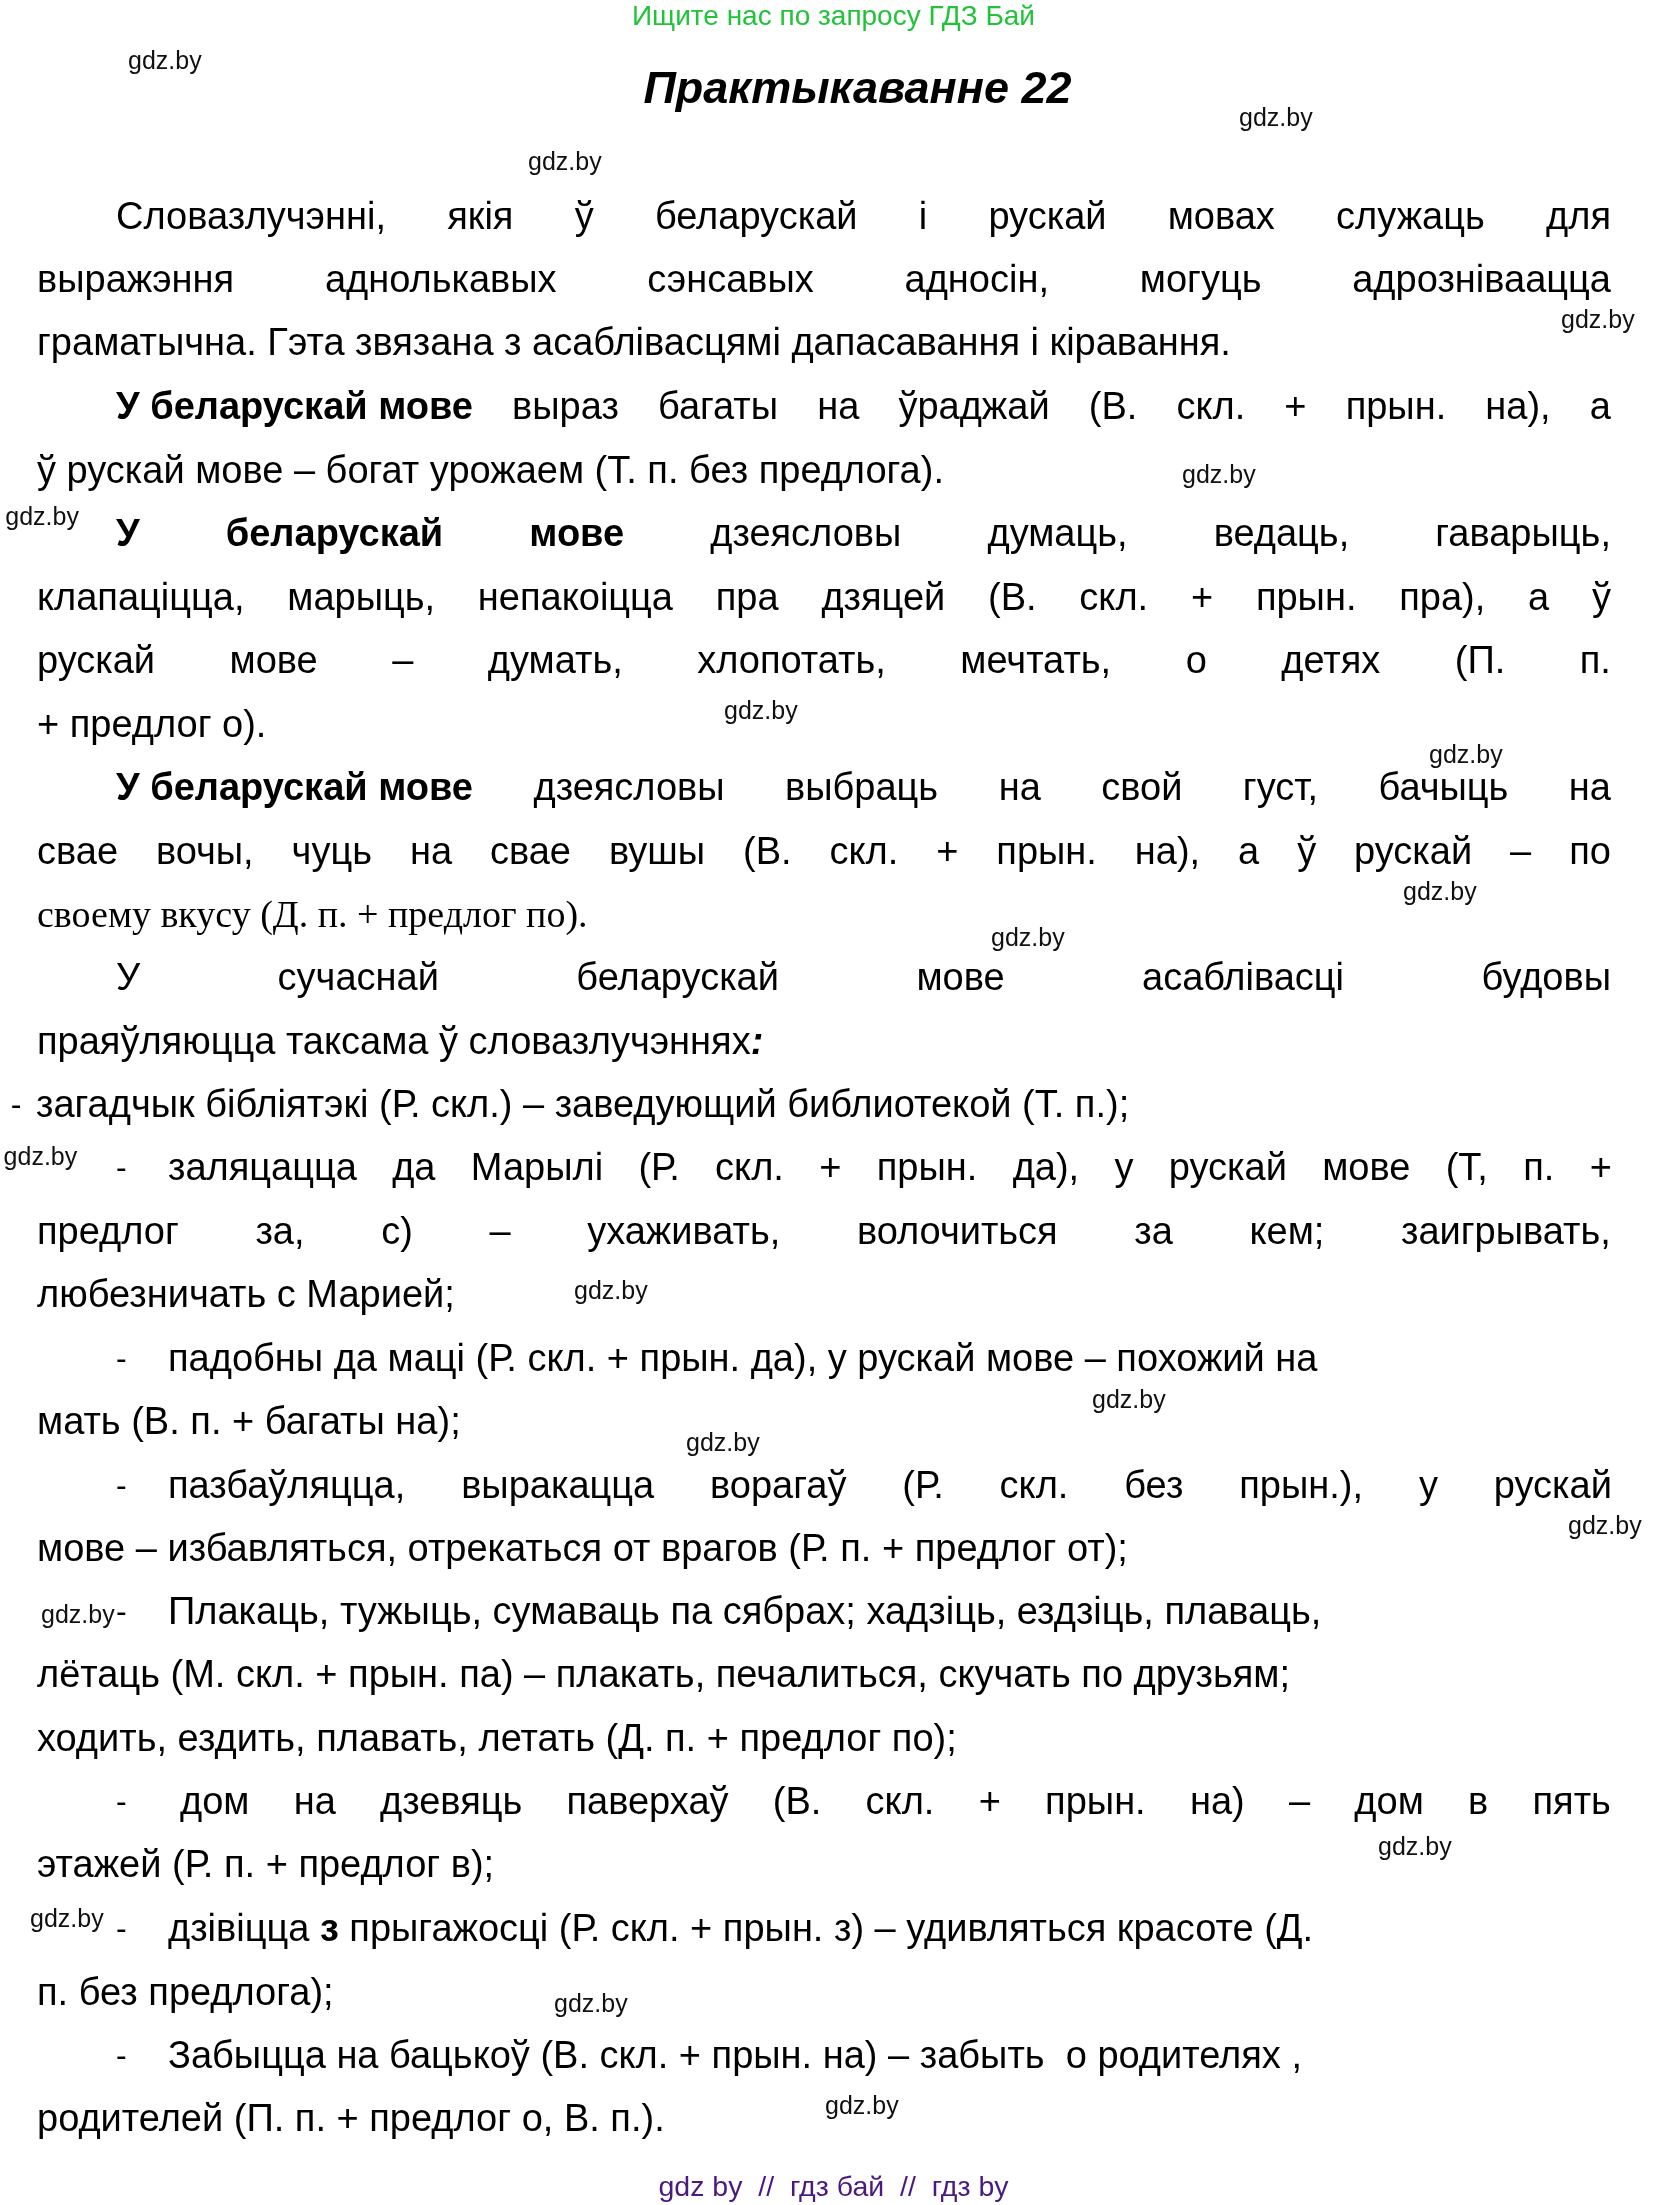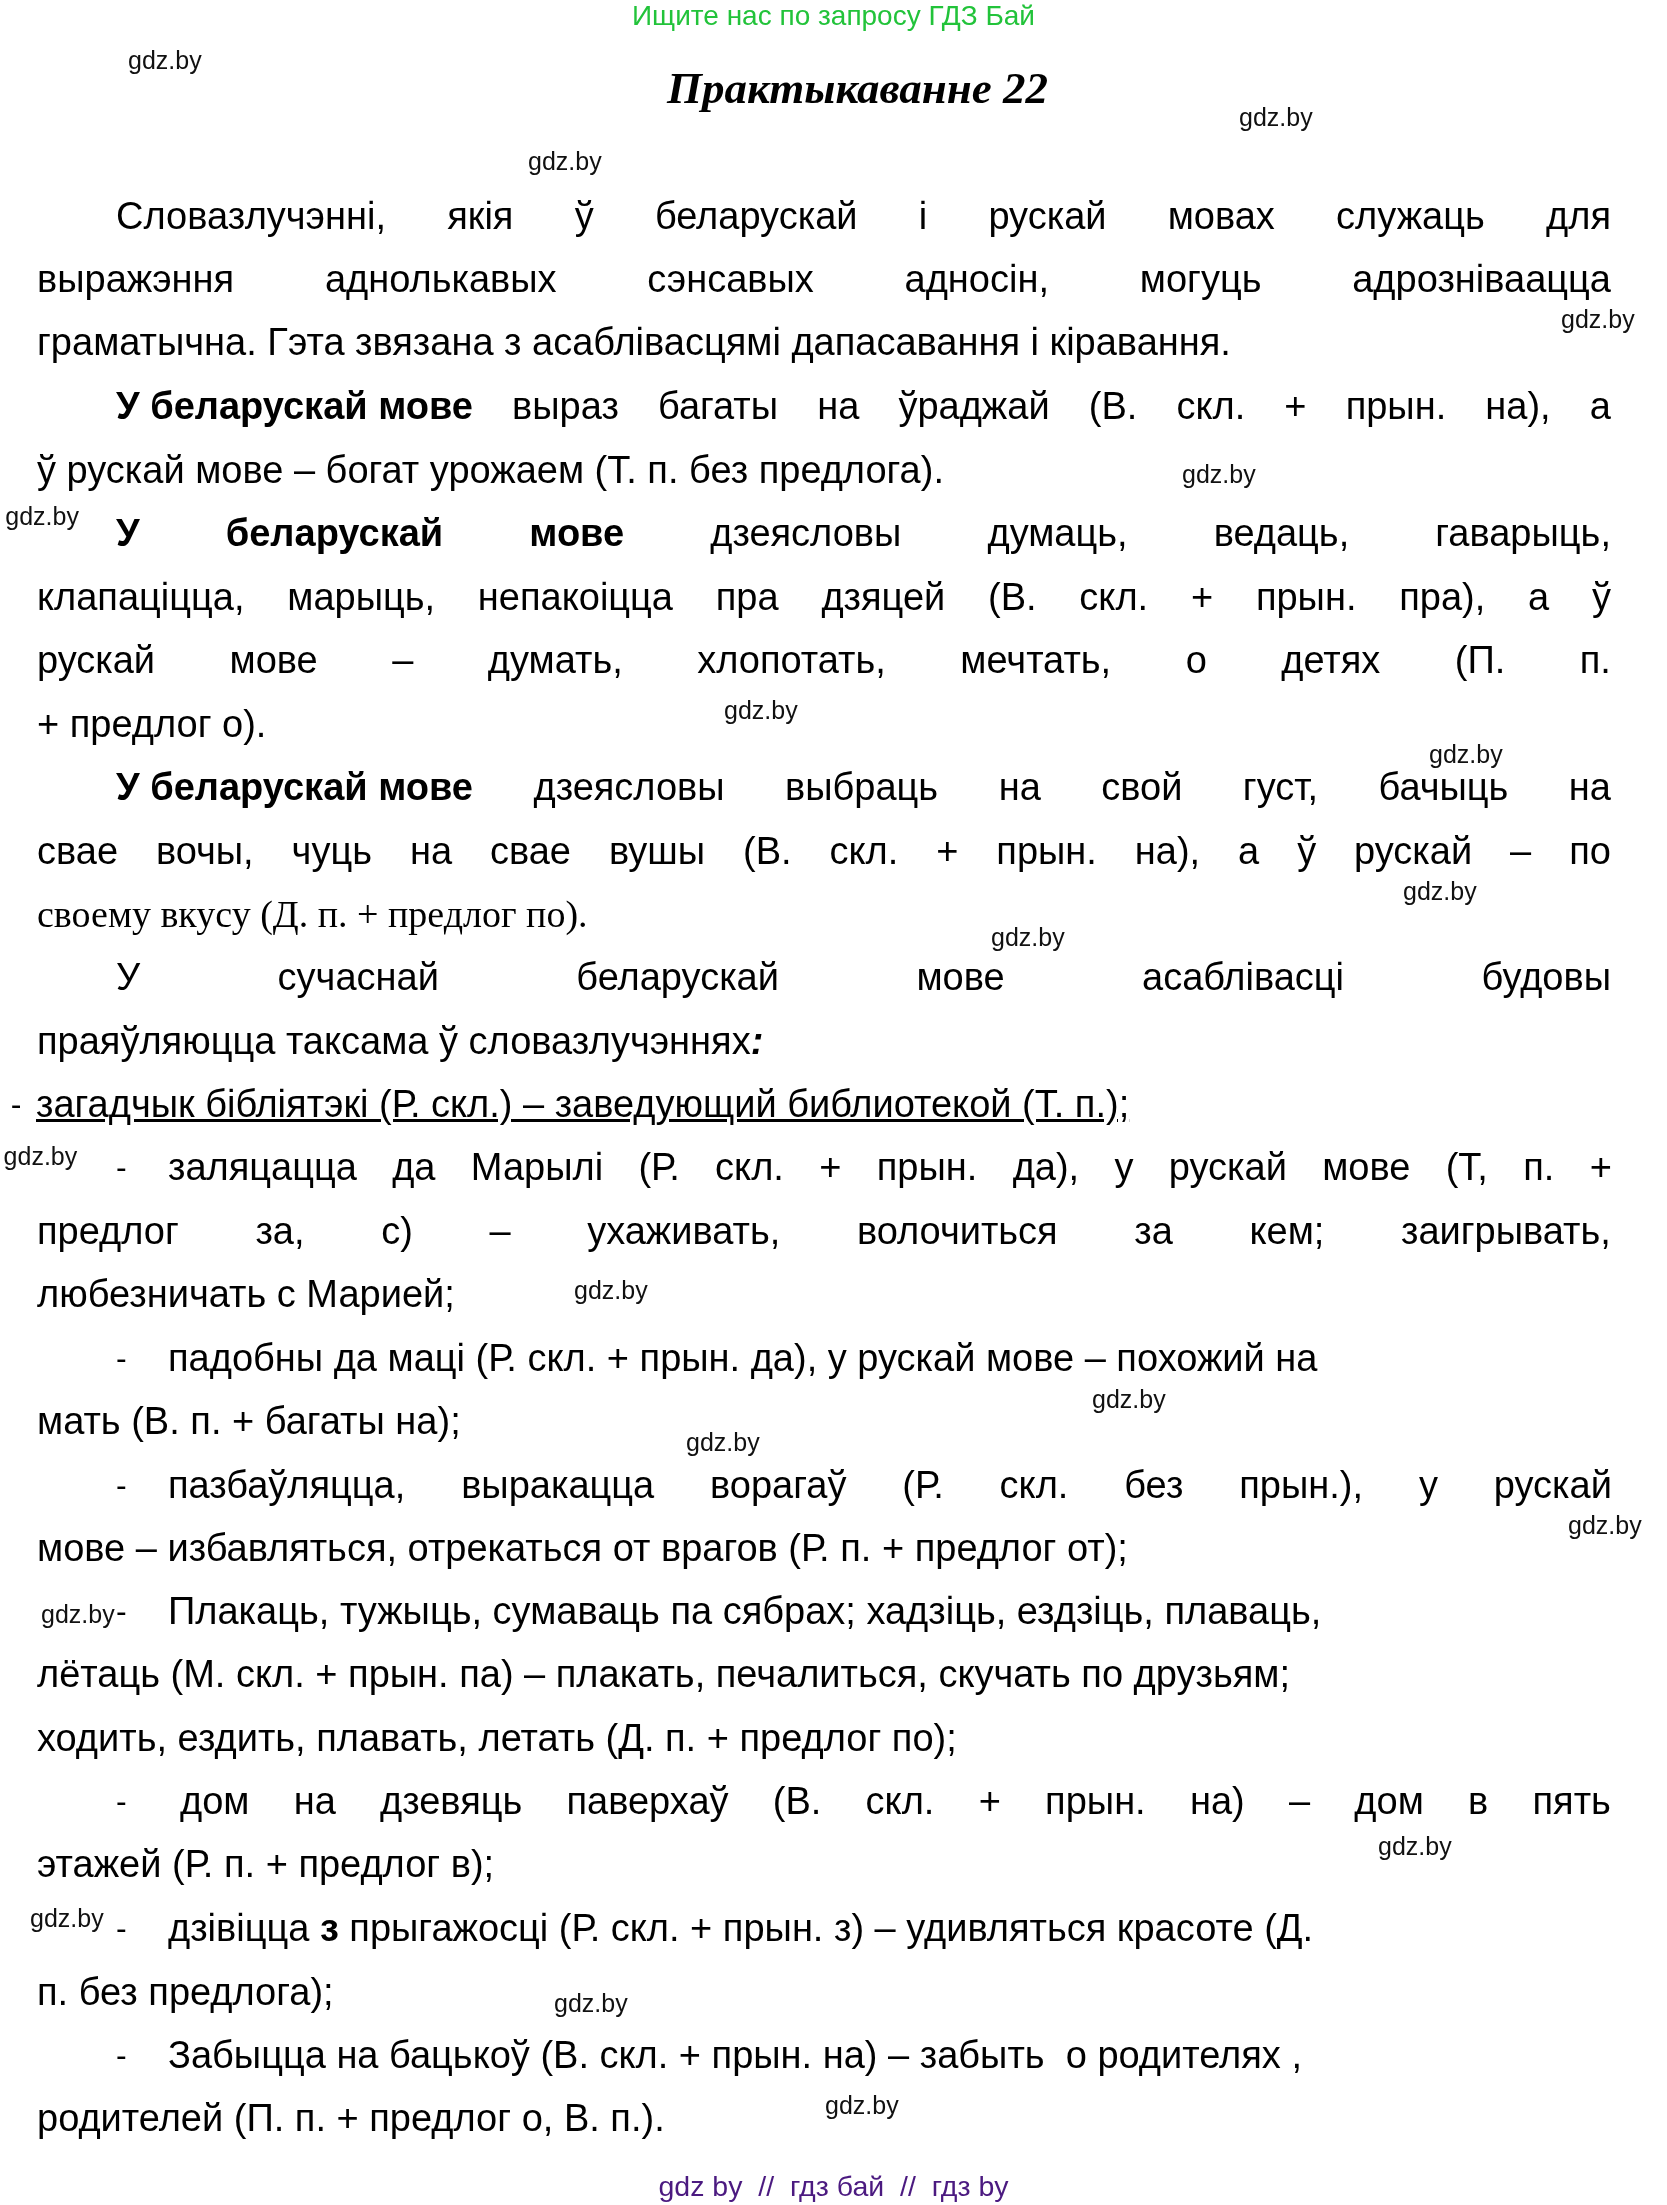--- a/index.html
+++ b/index.html
@@ -1,21 +1,21 @@
 <!DOCTYPE html>
 <html style="font-size:14.3px"><head>
 <meta charset="utf-8">
 <style>
   html, body { margin: 0; padding: 0; background: #ffffff; }
   body { width: 1667px; height: 2205px; position: relative; overflow: hidden;
          font-family: "DejaVu Sans", "Liberation Sans", sans-serif; color: #000; }
   .top-banner { position: absolute; top: 0; left: 0; width: 1667px; text-align: center;
                 font-family: "Liberation Sans", sans-serif; font-size: 28px; line-height: 32px; }
   .title { position: absolute; top: 57px; left: 0; width: 1667px; text-align: center;
-           font-family: Liberation Serif, serif; font-weight: bold; font-style: italic;
+           font-family: Liberation Sans, sans-serif; font-weight: bold; font-style: italic;
            font-size: 45px; line-height: 62px; padding-left: 48px; box-sizing: border-box; }
   .line { position: absolute; height: 64px; line-height: 64px; font-size: 38px;
           font-family: "Liberation Sans", sans-serif; white-space: nowrap; }
   .just { display: flex; justify-content: space-between; }
   .just > span { display: inline-block; }
   .b { font-weight: bold; }
   .bi { font-weight: bold; font-style: italic; }
   .dash { position: absolute; font-size: 32px; line-height: 64px; font-family: "Liberation Sans", sans-serif; }
   .wm { position: absolute; font-family: "Liberation Sans", sans-serif; font-size: 25px; line-height: 28.5px; color: #111; }
   .footer { position: absolute; top: 2167px; left: 0; width: 1667px; text-align: center;
@@ -158,21 +158,21 @@
   <span>беларускай</span>
   <span>мове</span>
   <span>асаблівасці</span>
   <span>будовы</span>
 </div>
 <div class="line" style="top:1009px; left:37px;">
   <span>праяўляюцца таксама ў словазлучэннях</span><span class="bi">:</span>
 </div>
 
 <span class="dash" style="top:1072px; left:10.7px;">-</span>
-<div class="line" style="top:1072px; left:36px;text-decoration:underline;">загадчык бібліятэкі (Р. скл.) – заведующий библиотекой (Т. п.);</div>
+<div class="line" style="top:1072px; left:36px;">загадчык бібліятэкі (Р. скл.) – заведующий библиотекой (Т. п.);</div>
 
 <span class="dash" style="top:1135px; left:116px;">-</span>
 <div class="line just" style="top:1135px; left:168px; width:1444px;">
   <span>заляцацца</span>
   <span>да</span>
   <span>Марылі</span>
   <span>(Р.</span>
   <span>скл.</span>
   <span>+</span>
   <span>прын.</span>

